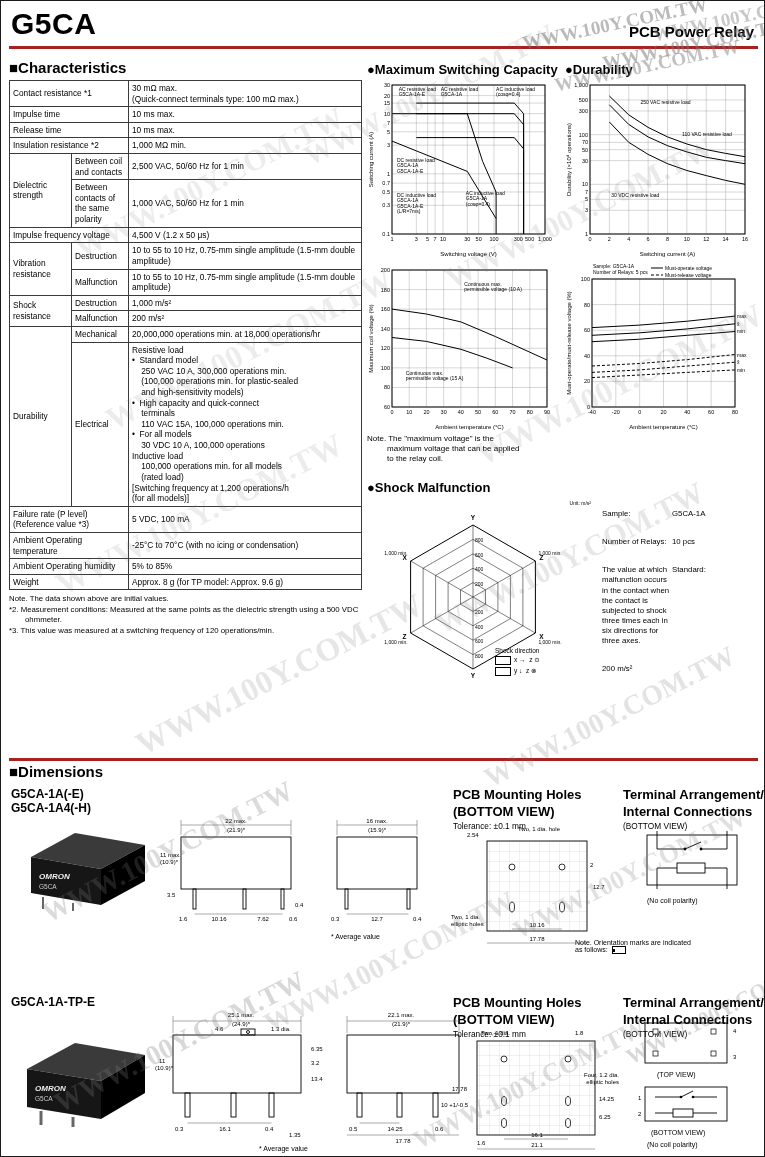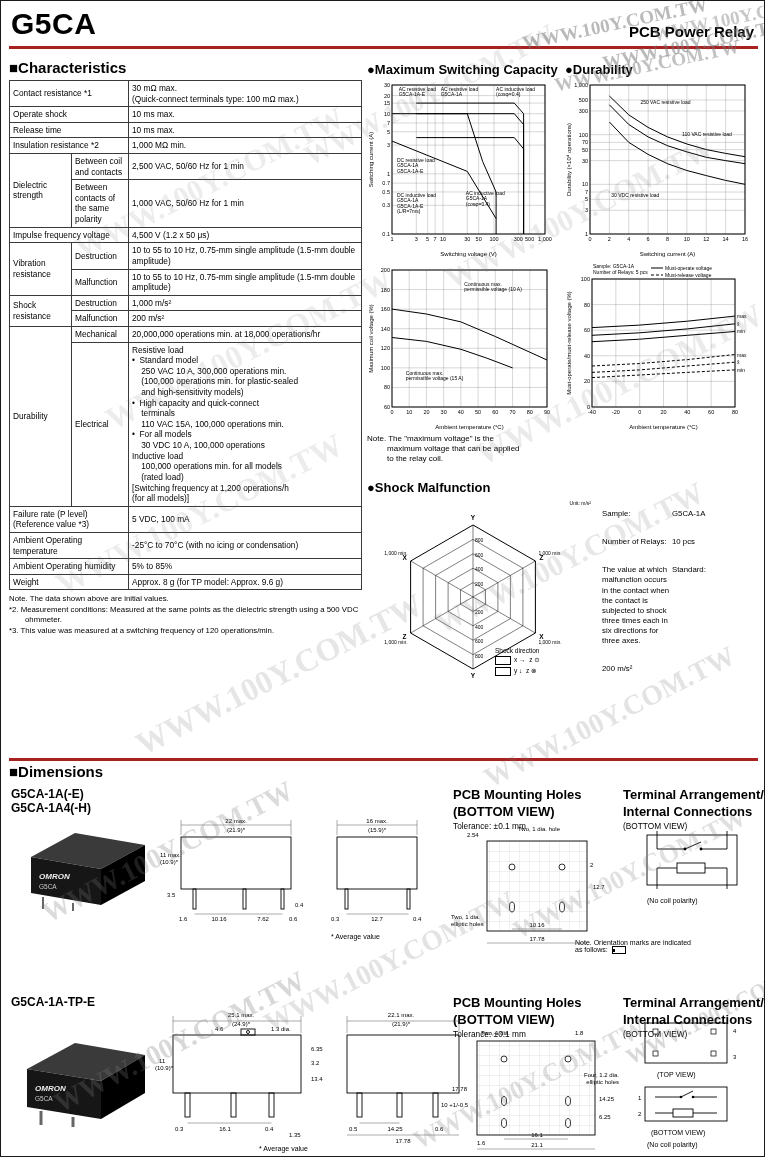--- a/index.html
+++ b/index.html
@@ -72,21 +72,21 @@
           <col style="width:57px">
           <col style="width:233px">
         </colgroup>
       <tbody>
         <tr>
           <td colspan="2">Contact resistance *1</td>
           <td class="pre">30 mΩ max.
 (Quick-connect terminals type: 100 mΩ max.)</td>
         </tr>
         <tr>
-          <td colspan="2">Operate shock</td>
+          <td colspan="2">Impulse time</td>
           <td>10 ms max.</td>
         </tr>
         <tr>
           <td colspan="2">Release time</td>
           <td>10 ms max.</td>
         </tr>
         <tr>
           <td colspan="2">Insulation resistance *2</td>
           <td>1,000 MΩ min.</td>
         </tr>

